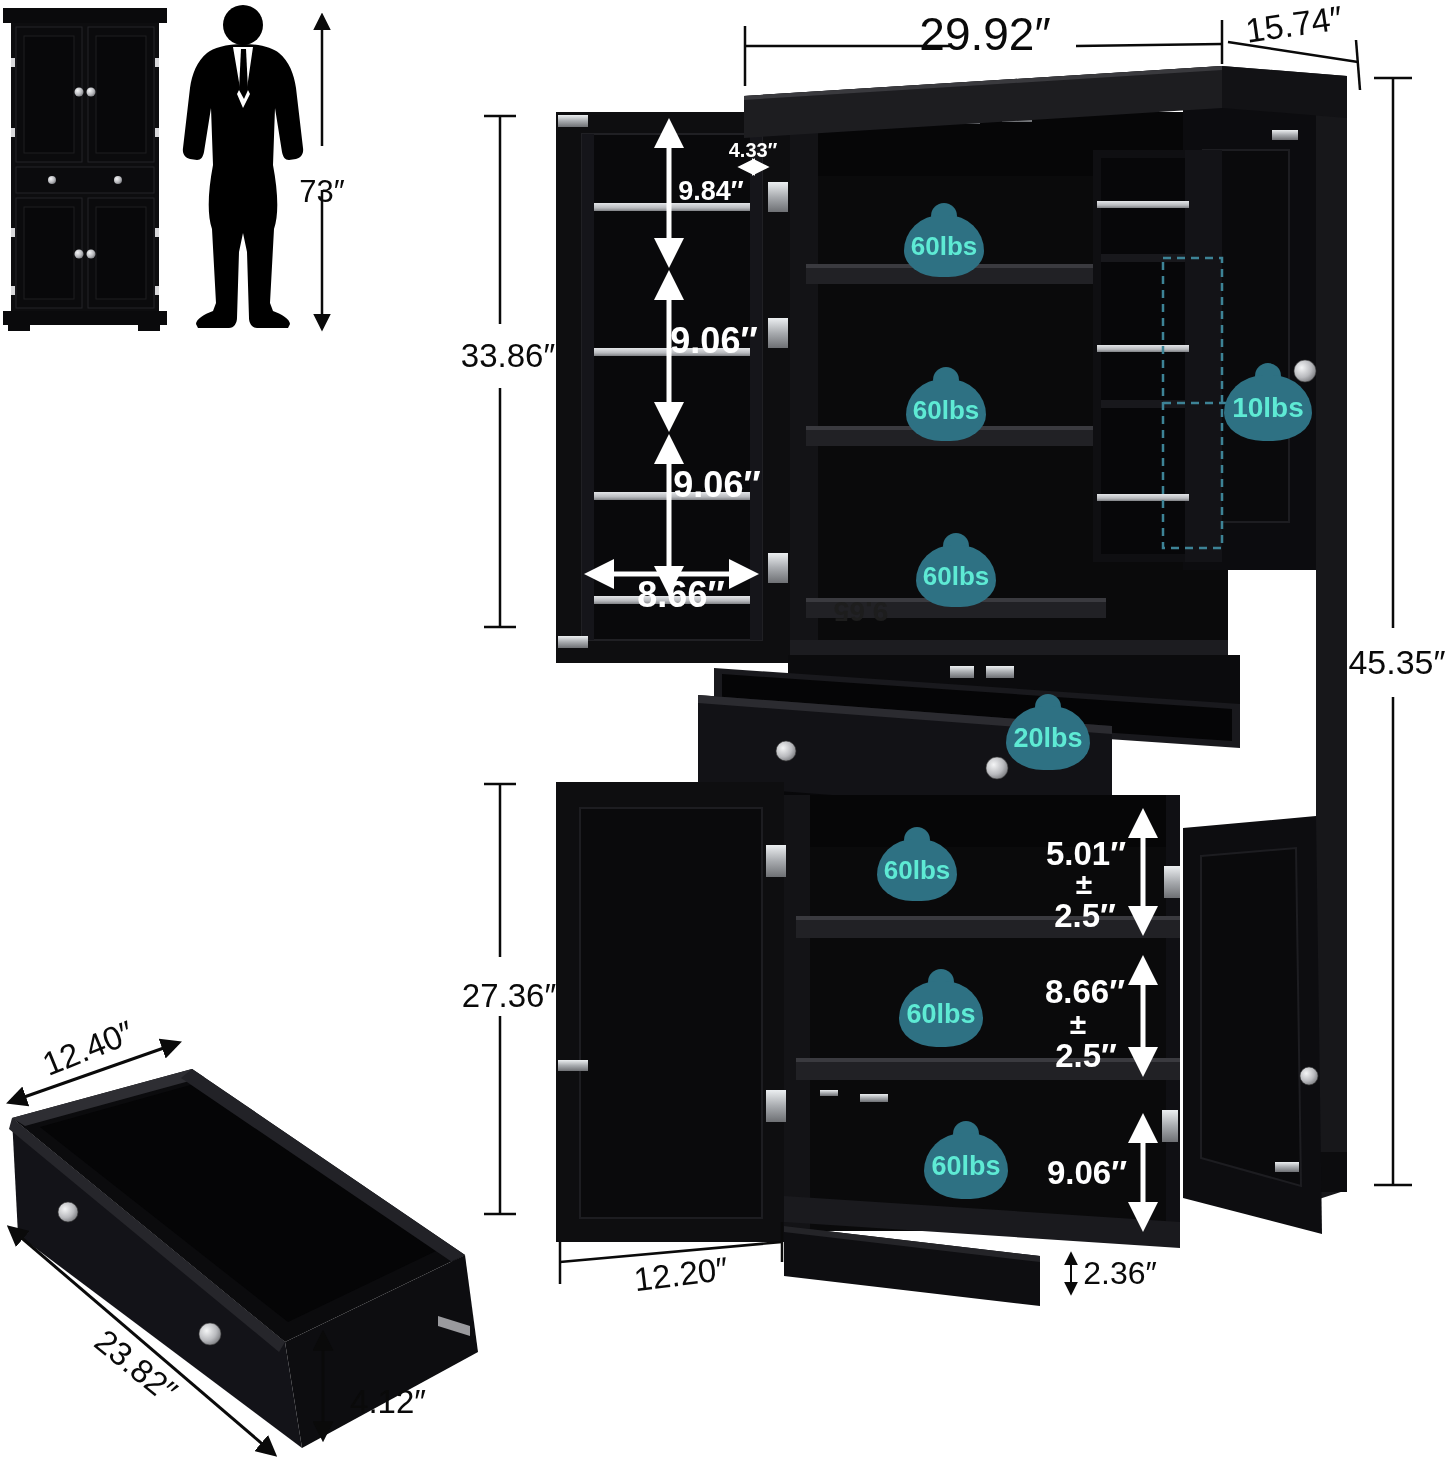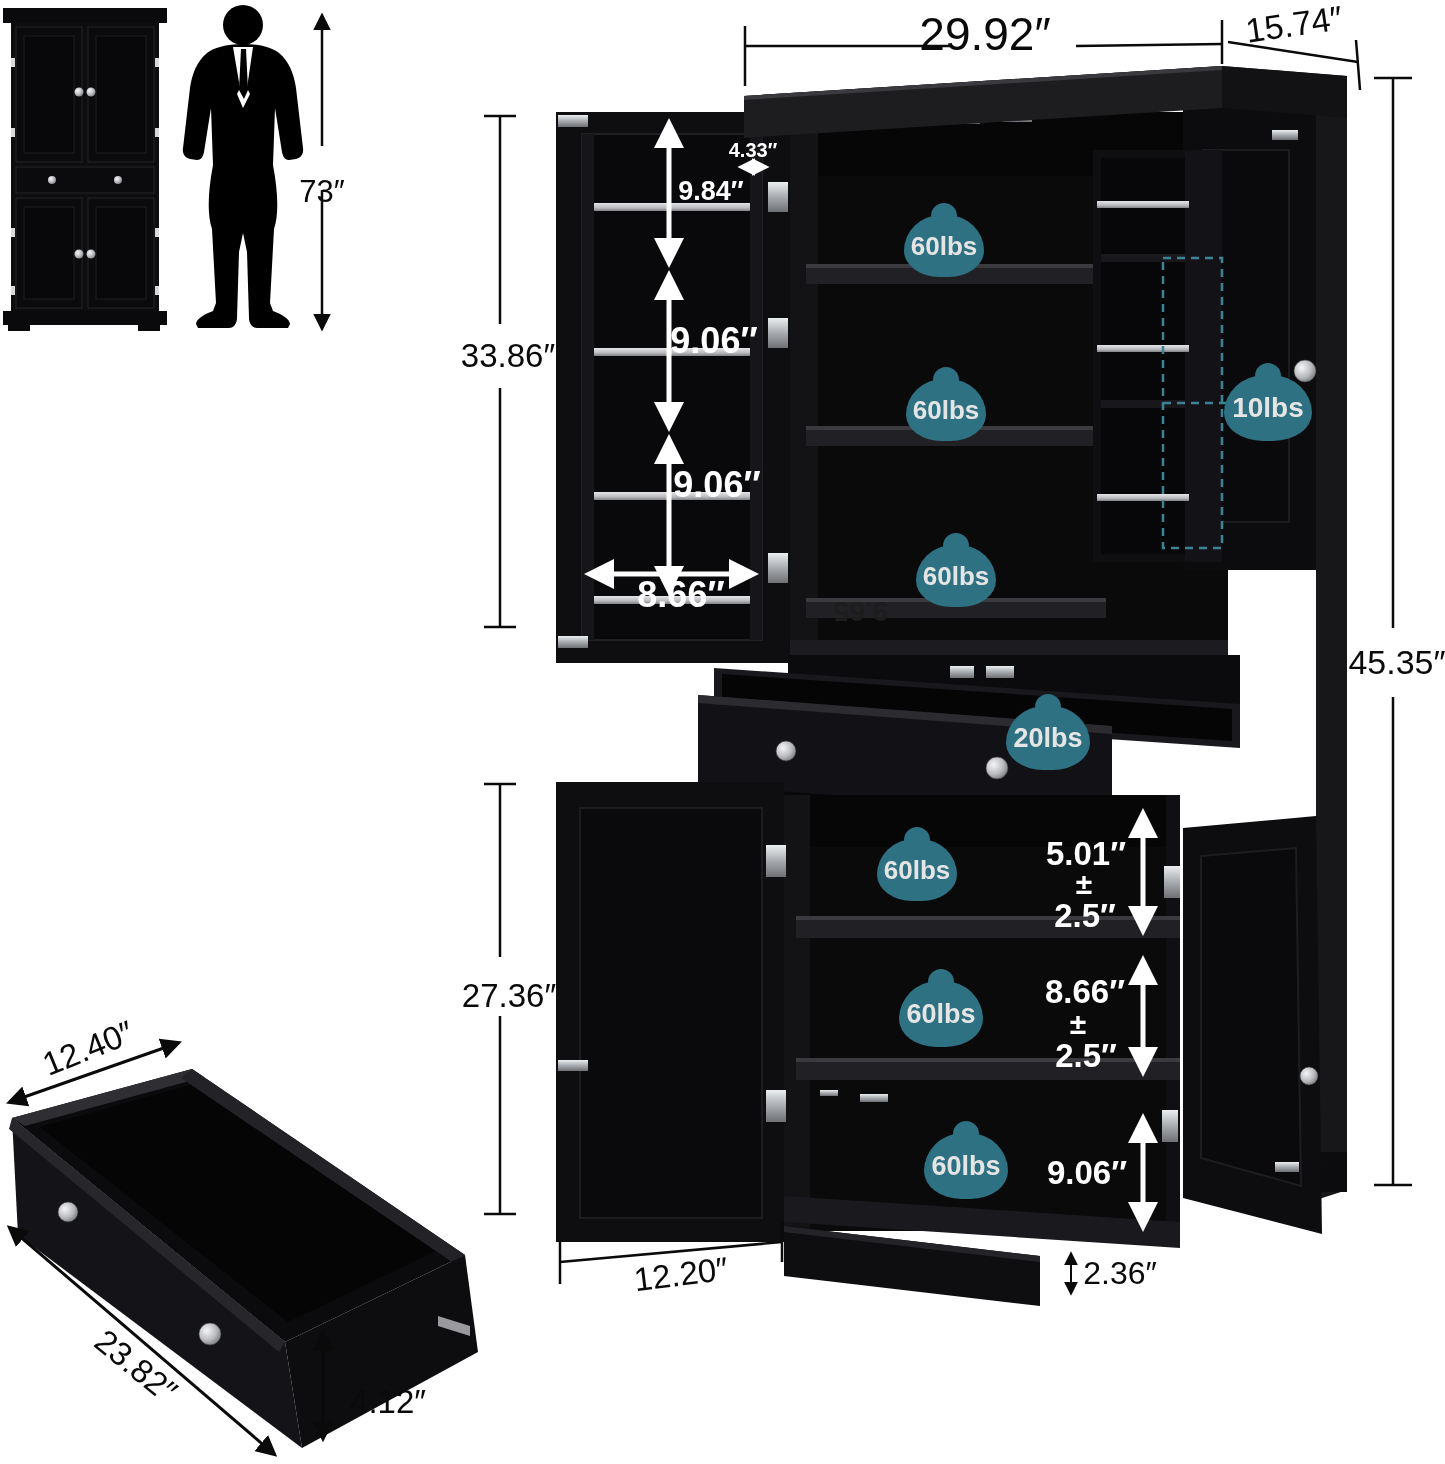--- a/index.html
+++ b/index.html
@@ -6,21 +6,21 @@
   #stage{position:relative;width:1445px;height:1464px;background:#fff;overflow:hidden;
          font-family:"Liberation Sans", sans-serif;}
   #art{position:absolute;left:0;top:0;z-index:1;}
   .lbl{position:absolute;z-index:3;color:#0a0a0a;white-space:nowrap;
        transform:translate(-50%,-50%);line-height:1;}
   .lbl.w{color:#ffffff;font-weight:700;}
   .lbl.faint{color:#1d1d1d;font-weight:700;}
   .badge{position:absolute;z-index:2;display:flex;flex-direction:column;align-items:center;
          transform:translate(-50%,-50%);}
   .badge .cap{width:26px;height:18px;border-radius:13px 13px 5px 5px;margin-bottom:-6px;}
-  .badge .blob{display:flex;align-items:center;justify-content:center;color:#e5e5e5;
+  .badge .blob{display:flex;align-items:center;justify-content:center;color:#5eead4;
                font-weight:700;border-radius:48% 48% 46% 46% / 60% 60% 44% 44%;}
 </style>
 </head>
 <body>
 
 <div id="stage">
 
 <svg id="art" width="1445" height="1464" viewBox="0 0 1445 1464">
   <defs>
     <linearGradient id="metal" x1="0" y1="0" x2="0" y2="1">

